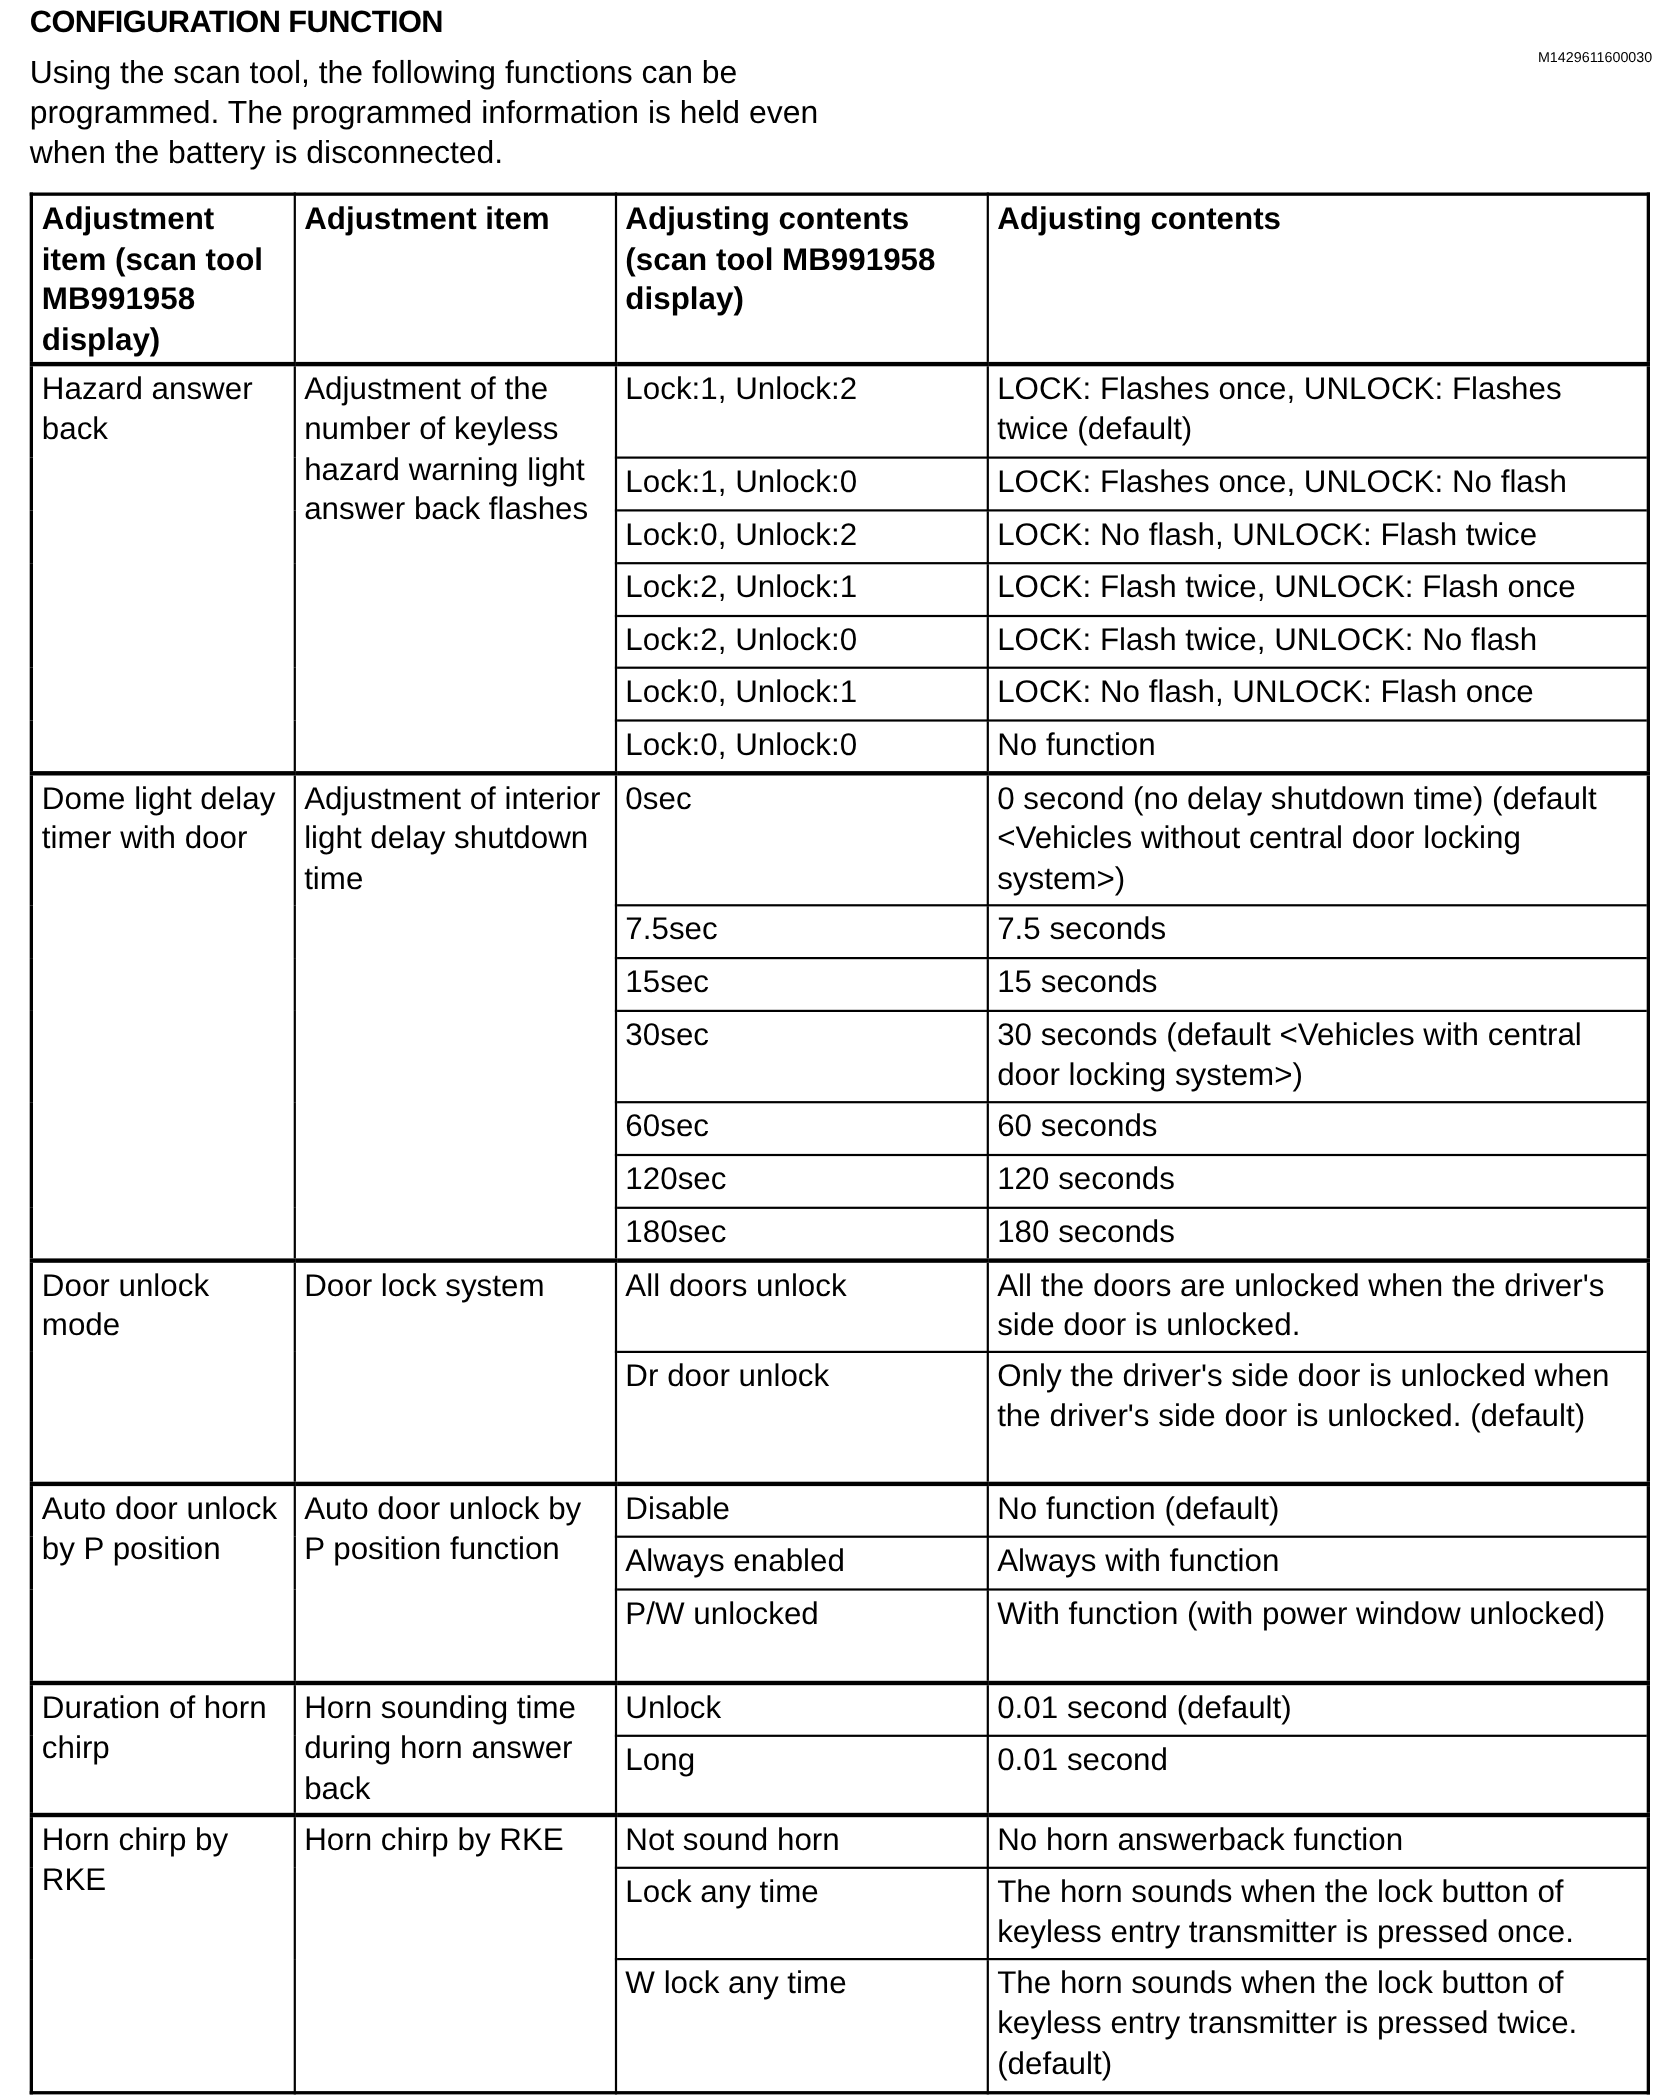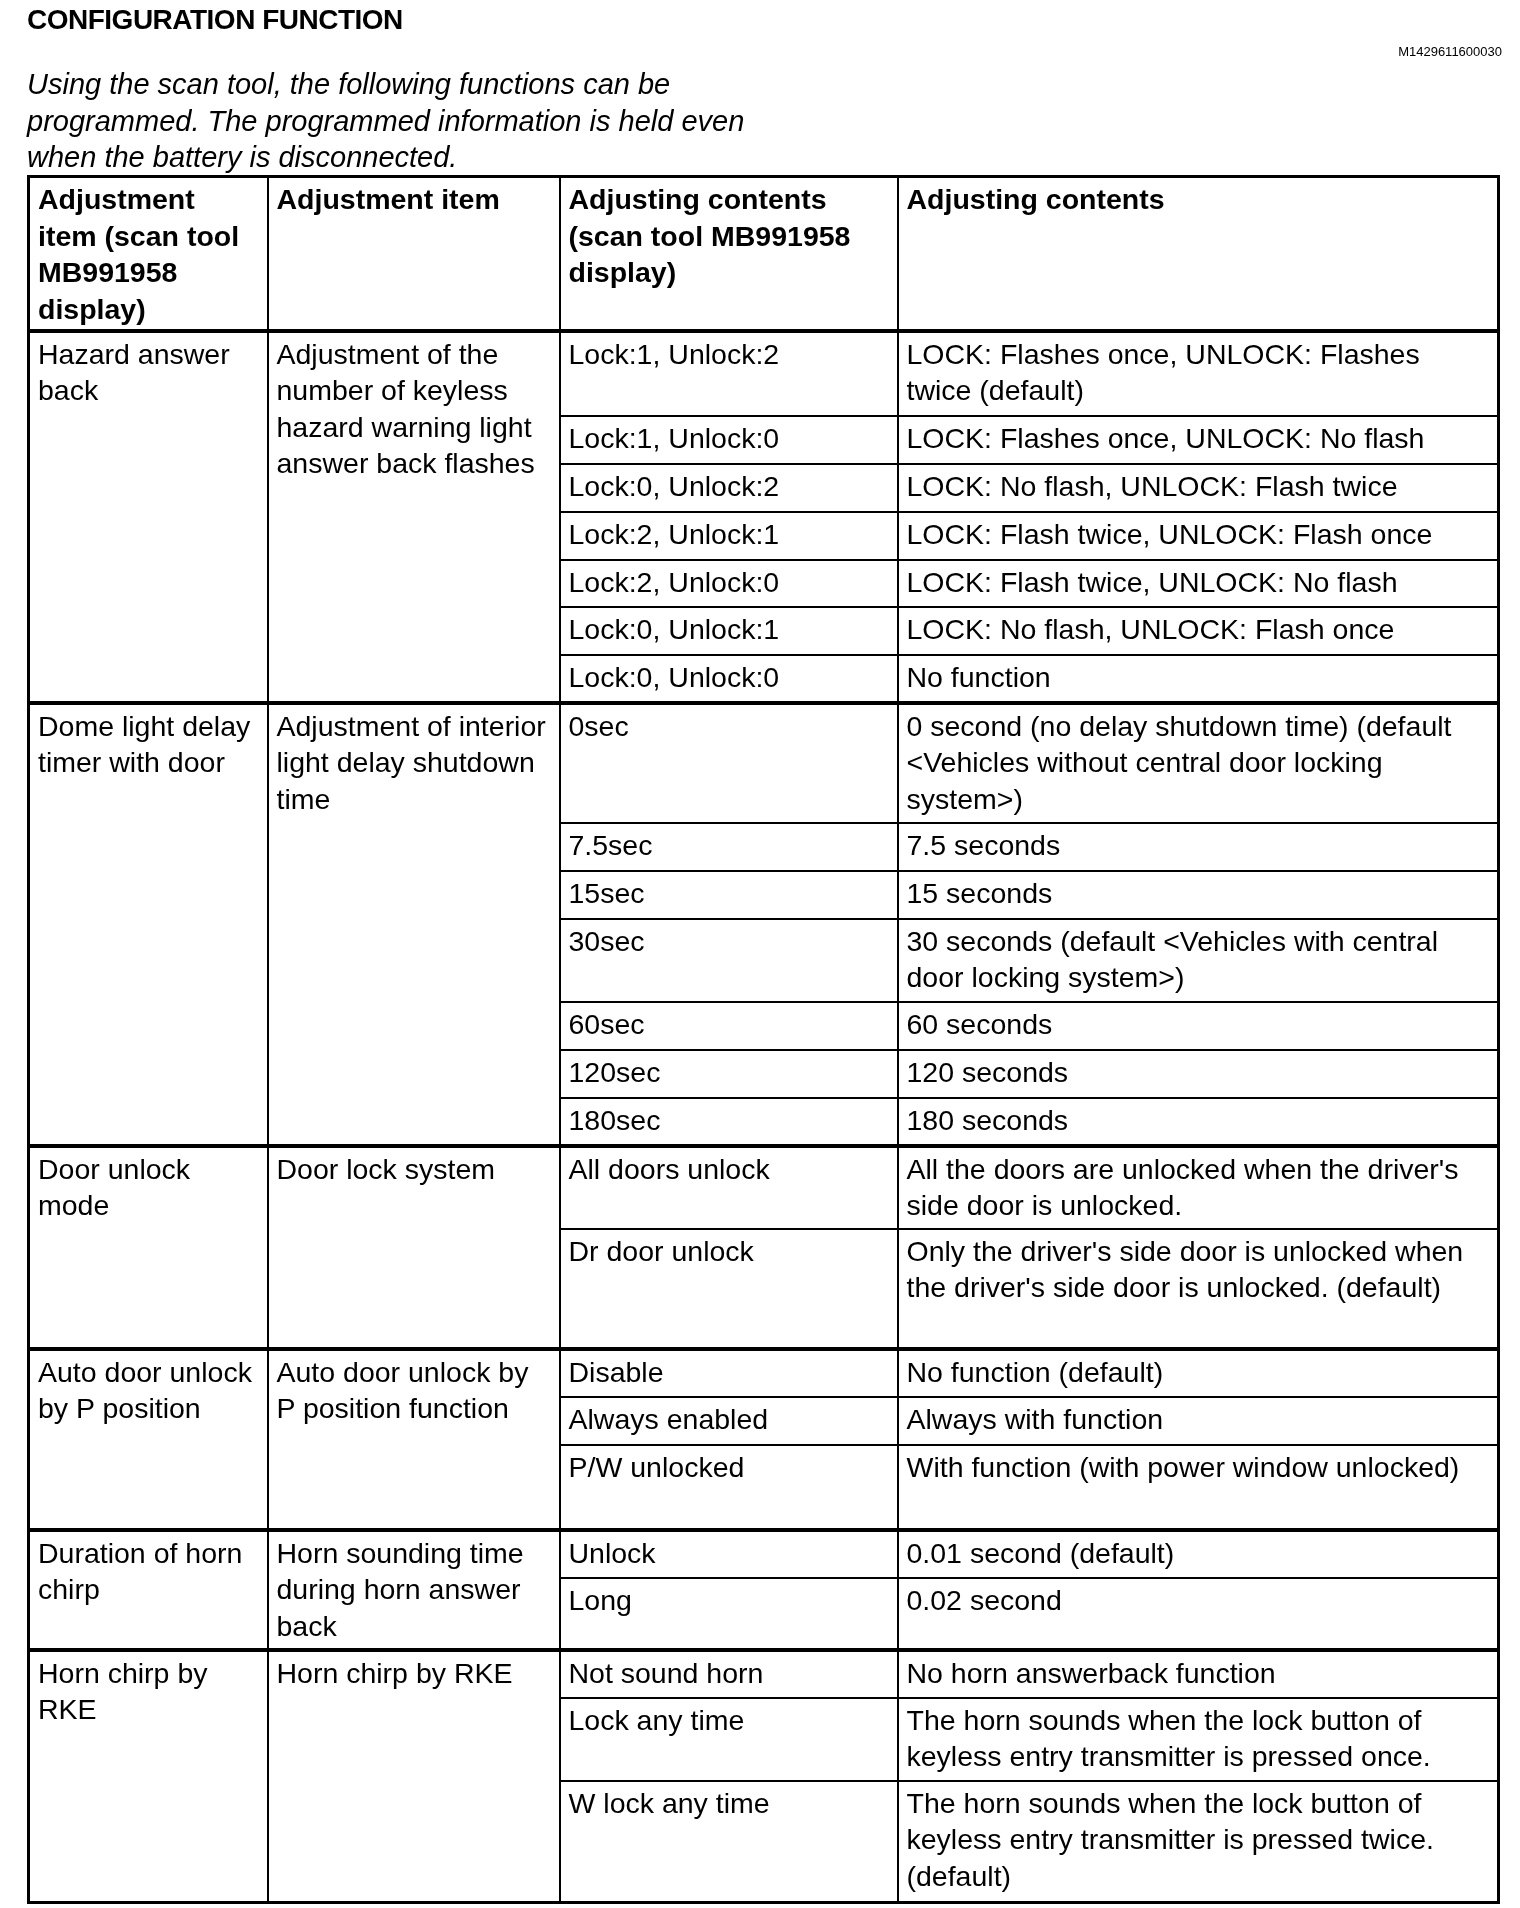--- a/index.html
+++ b/index.html
@@ -1,20 +1,20 @@
 <!DOCTYPE html>
 <html><head>
 <meta charset="utf-8">
 <style>
   html, body { margin:0; padding:0; background:#fff; }
   body { width:1520px; height:1908px; position:relative; overflow:hidden;
          font-family:"Liberation Sans", sans-serif; color:#000; }
   .title { position:absolute; left:27px; top:4px; font-size:28px; font-weight:bold; letter-spacing:-0.5px; }
   .docid { position:absolute; right:18px; top:44px; font-size:13px; }
-  .intro { position:absolute; left:27px; top:66px; width:760px; font-size:29px; line-height:36.5px;font-style:italic; }
+  .intro { position:absolute; left:27px; top:48px; width:760px; font-size:29px; line-height:36.5px; }
   table { position:absolute; left:27px; top:175px; width:1470px; border-collapse:collapse; table-layout:fixed;
           border:3px solid #000; }
   td, th { border:2px solid #000; vertical-align:top; text-align:left; padding:3px 8px 0 8px;
            font-size:28.5px; line-height:36.5px; font-weight:normal; }
   th { font-weight:bold; }
   tr.grp td { border-top:4px solid #000;margin-left:36px; }
 </style>
 </head>
 <body>
 
@@ -128,21 +128,21 @@
     </tr>
 
     <tr class="grp" style="height:48px">
       <td rowspan="2">Duration of horn chirp</td>
       <td rowspan="2">Horn sounding time during horn answer back</td>
       <td>Unlock</td>
       <td>0.01 second (default)</td>
     </tr>
     <tr style="height:72px">
       <td>Long</td>
-      <td>0.02 second</td>
+      <td>0.01 second</td>
     </tr>
 
     <tr class="grp" style="height:48px">
       <td rowspan="3">Horn chirp by RKE</td>
       <td rowspan="3">Horn chirp by RKE</td>
       <td>Not sound horn</td>
       <td>No horn answerback function</td>
     </tr>
     <tr style="height:83px">
       <td>Lock any time</td>

